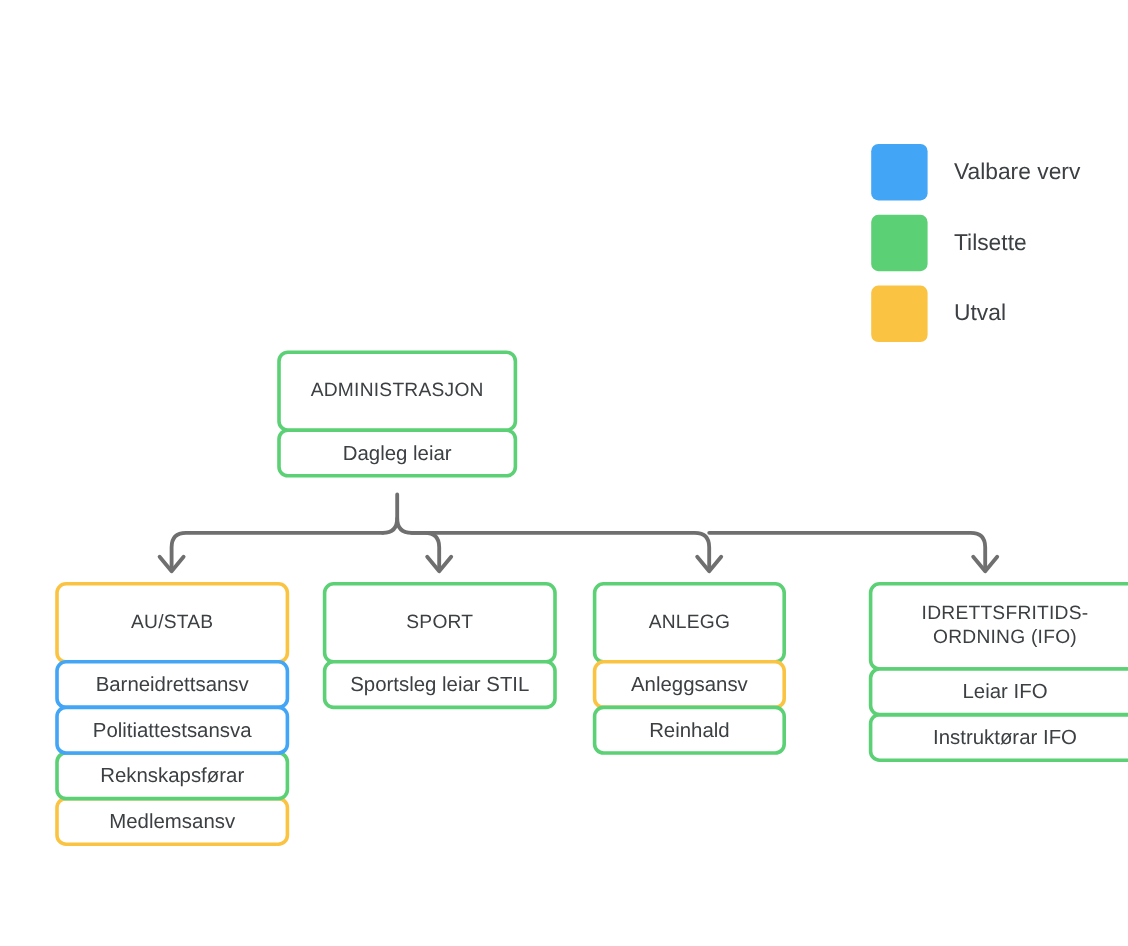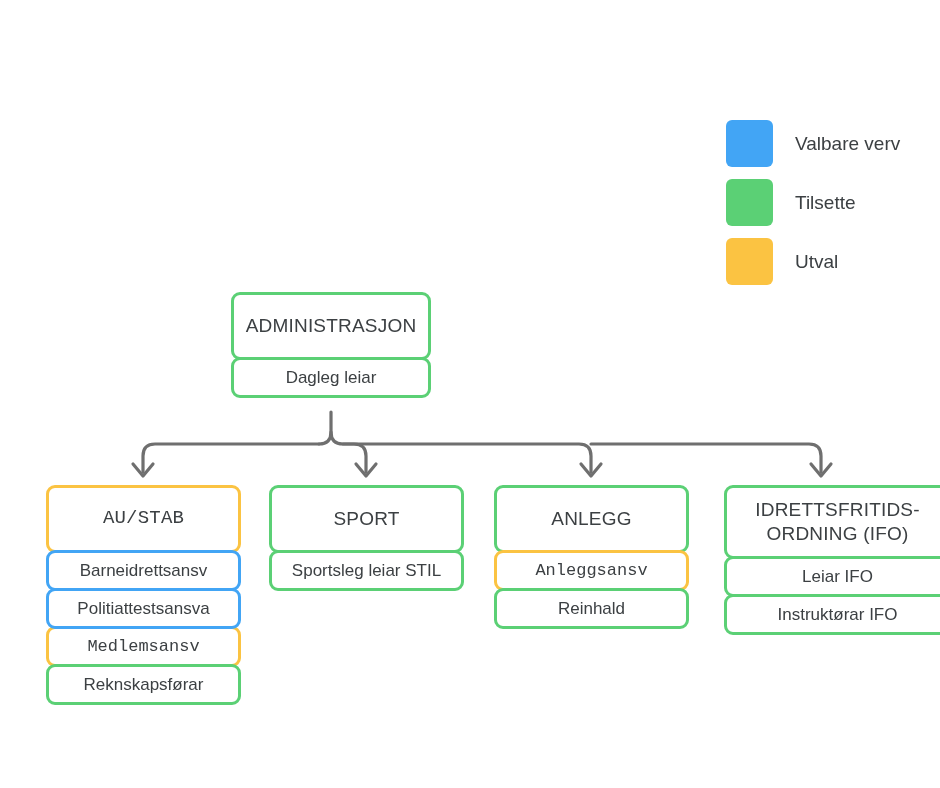--- a/index.html
+++ b/index.html
@@ -65,35 +65,35 @@
     border: 3px solid #5bd075;
     border-radius: 9px;
     display: flex;
     align-items: center;
     justify-content: center;
     text-align: center;
     color: #3c4043;
     line-height: 1.26;
   }
   .node-head {
-    font-size: 19px;
+    font-size: 16px;
     letter-spacing: 0.2px;
     height: 68px;
     padding: 4px 8px;
   }
   .node-sub {
     font-size: 17px;
     height: 41px;
     padding: 2px 6px;
     margin-top: -3px;
     position: relative;
   }
   .border-green  { border-color: #5bd075; }
   .border-blue   { border-color: #42a5f5; }
-  .border-yellow { border-color: #fbc342; font-family: Liberation Mono, monospace; }
+  .border-yellow { border-color: #fbc342; }
 
   
   .z1 { z-index: 1; }
   .z2 { z-index: 2; }
   .z3 { z-index: 3; }
   .z4 { z-index: 4; }
   .z5 { z-index: 5; }
 </style>
 </head>
 <body>
@@ -138,30 +138,30 @@
 
 <div class="node" style="left:231px; top:292px; width:200px;">
   <div class="node-box node-head border-green z2">ADMINISTRASJON</div>
   <div class="node-box node-sub border-green z1">Dagleg leiar</div>
 </div>
 
 <div class="node" style="left:46px; top:485px; width:195px;">
   <div class="node-box node-head border-yellow z5">AU/STAB</div>
   <div class="node-box node-sub border-blue z3">Barneidrettsansv</div>
   <div class="node-box node-sub border-blue z4">Politiattestsansva</div>
+  <div class="node-box node-sub border-green z2">Reknskapsførar</div>
   <div class="node-box node-sub border-yellow z1">Medlemsansv</div>
-  <div class="node-box node-sub border-green z2">Reknskapsførar</div>
 </div>
 
 <div class="node" style="left:269px; top:485px; width:195px;">
   <div class="node-box node-head border-green z2">SPORT</div>
   <div class="node-box node-sub border-green z1">Sportsleg leiar STIL</div>
 </div>
 
-<div class="node" style="left:494px; top:485px; width:195px;">
+<div class="node" style="left:494px; top:485px; width:161px;">
   <div class="node-box node-head border-green z1">ANLEGG</div>
   <div class="node-box node-sub border-yellow" style="z-index:0;">Anleggsansv</div>
   <div class="node-box node-sub border-green z1">Reinhald</div>
 </div>
 
 <div class="node" style="left:724px; top:485px; width:227px;">
   <div class="node-box node-head border-green z3" style="height:74px;">IDRETTSFRITIDS-ORDNING (IFO)</div>
   <div class="node-box node-sub border-green z2">Leiar IFO</div>
   <div class="node-box node-sub border-green z1">Instruktørar IFO</div>
 </div>

